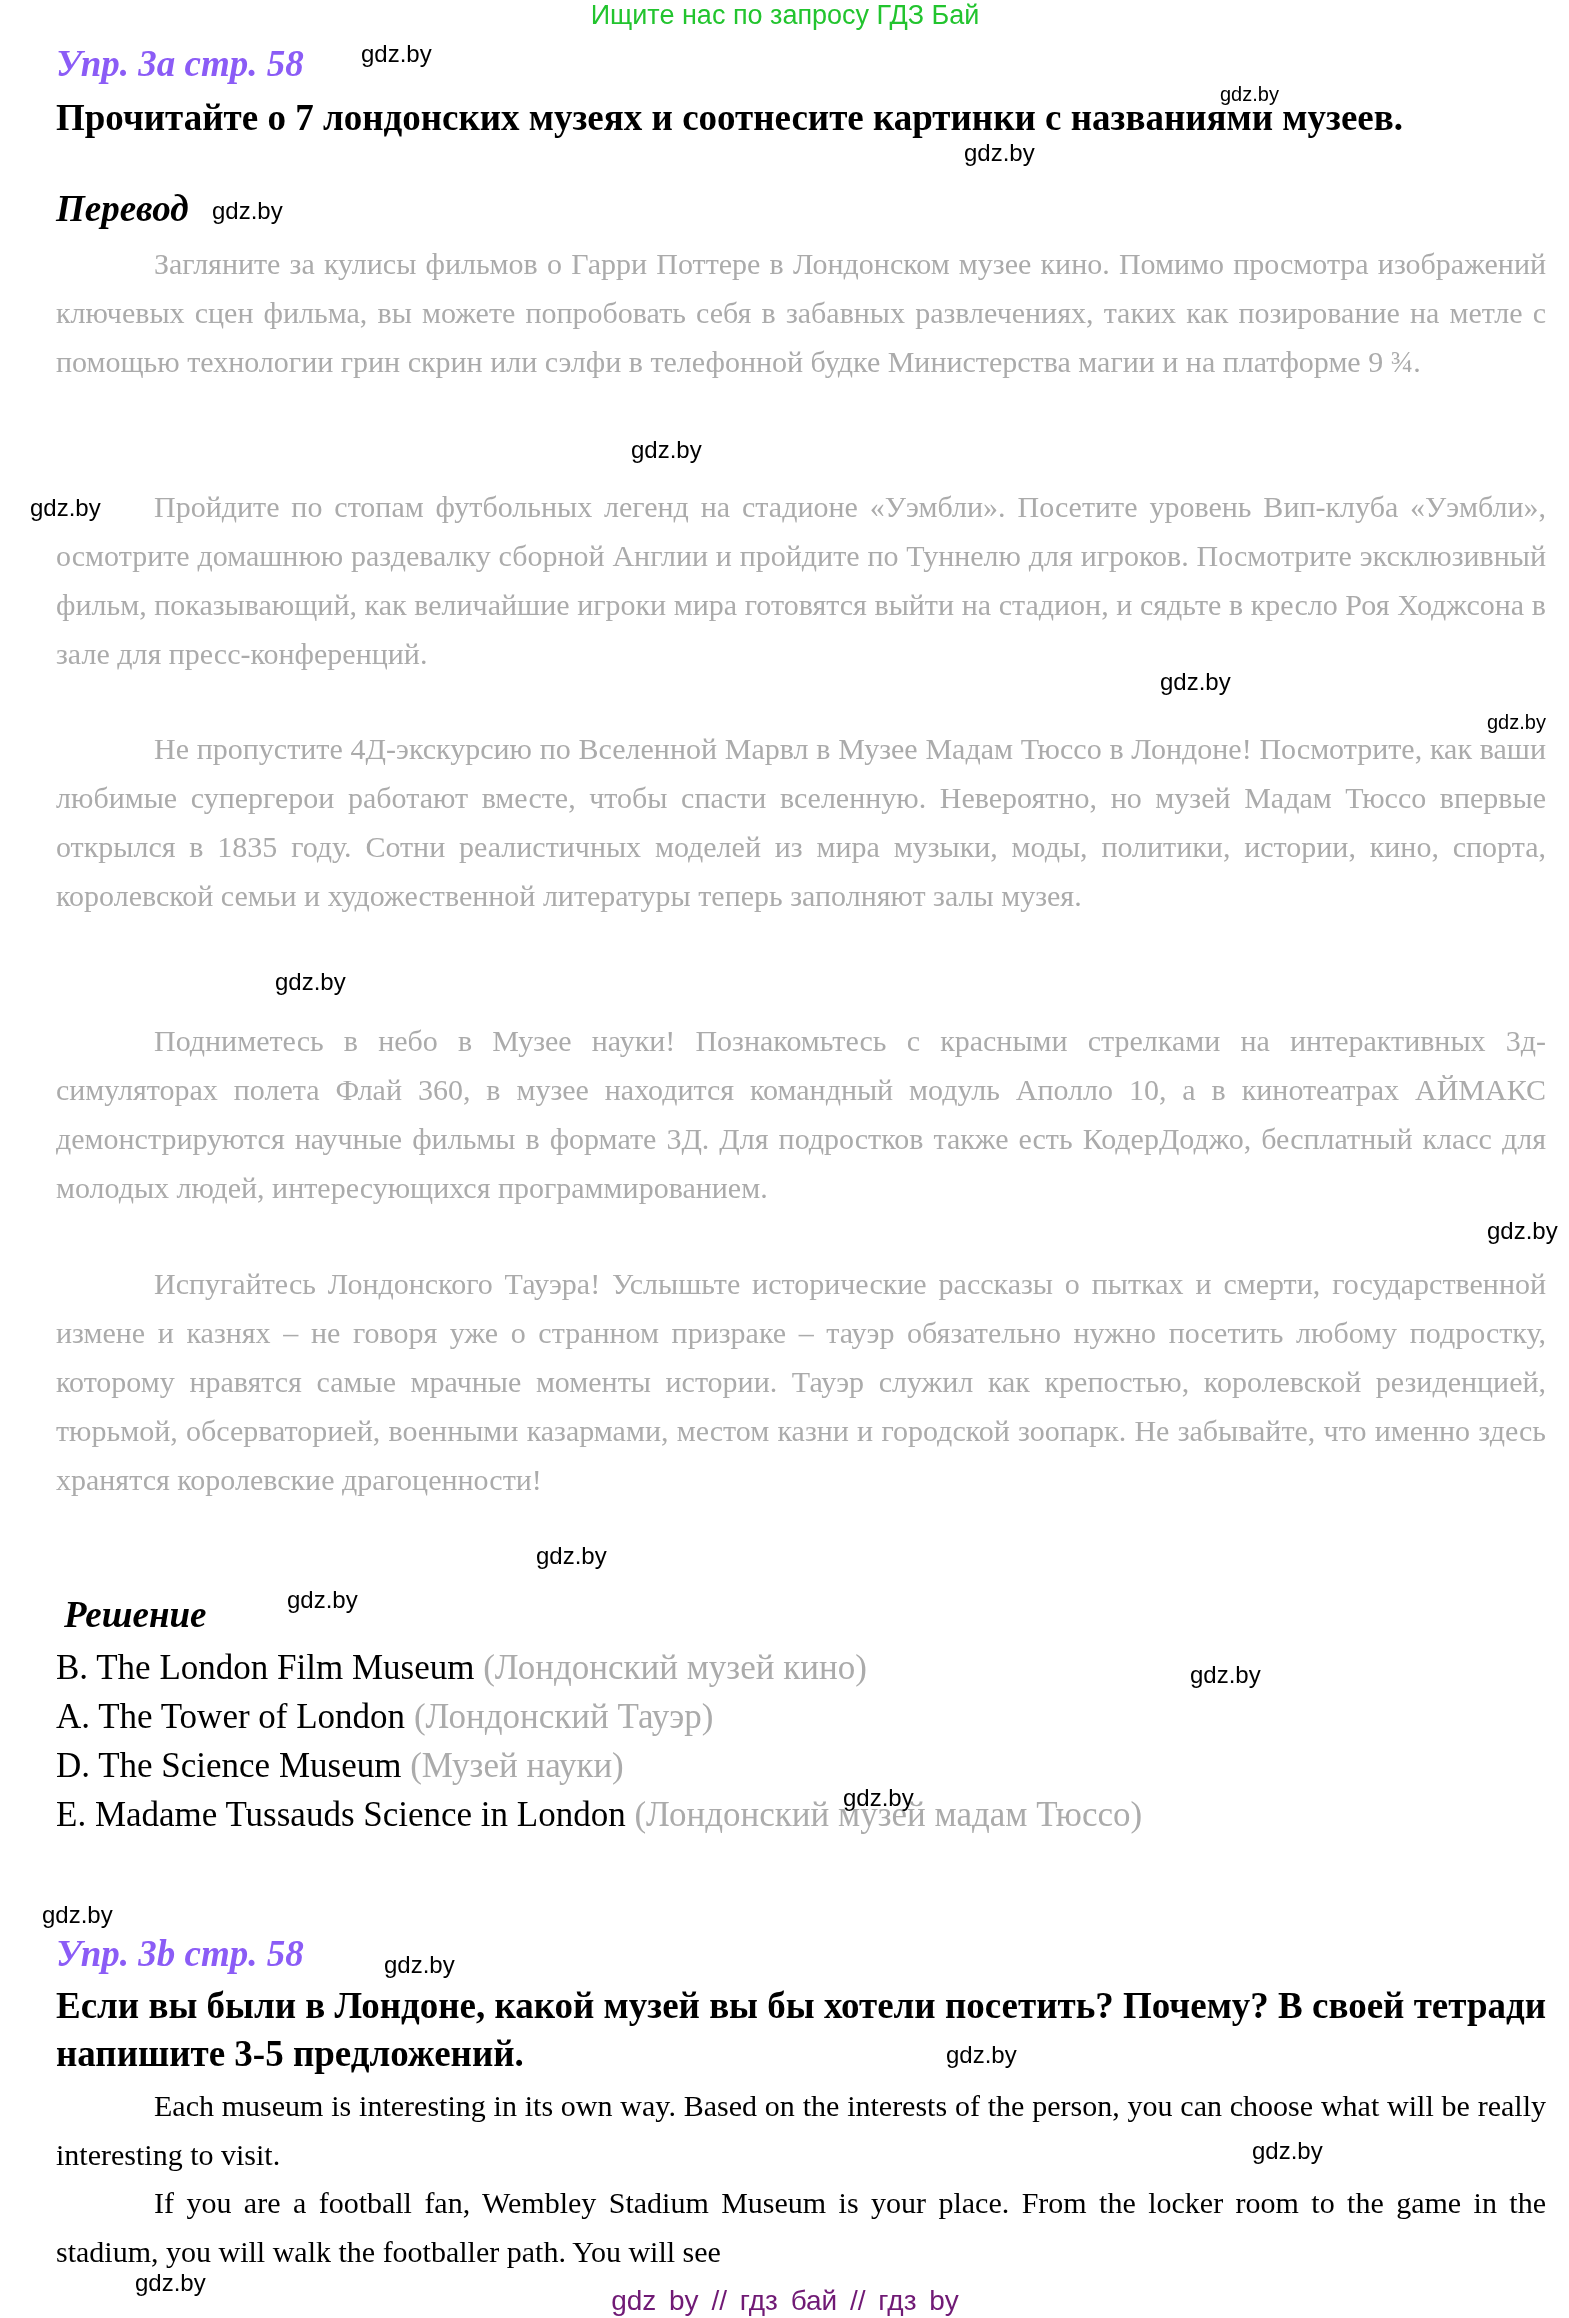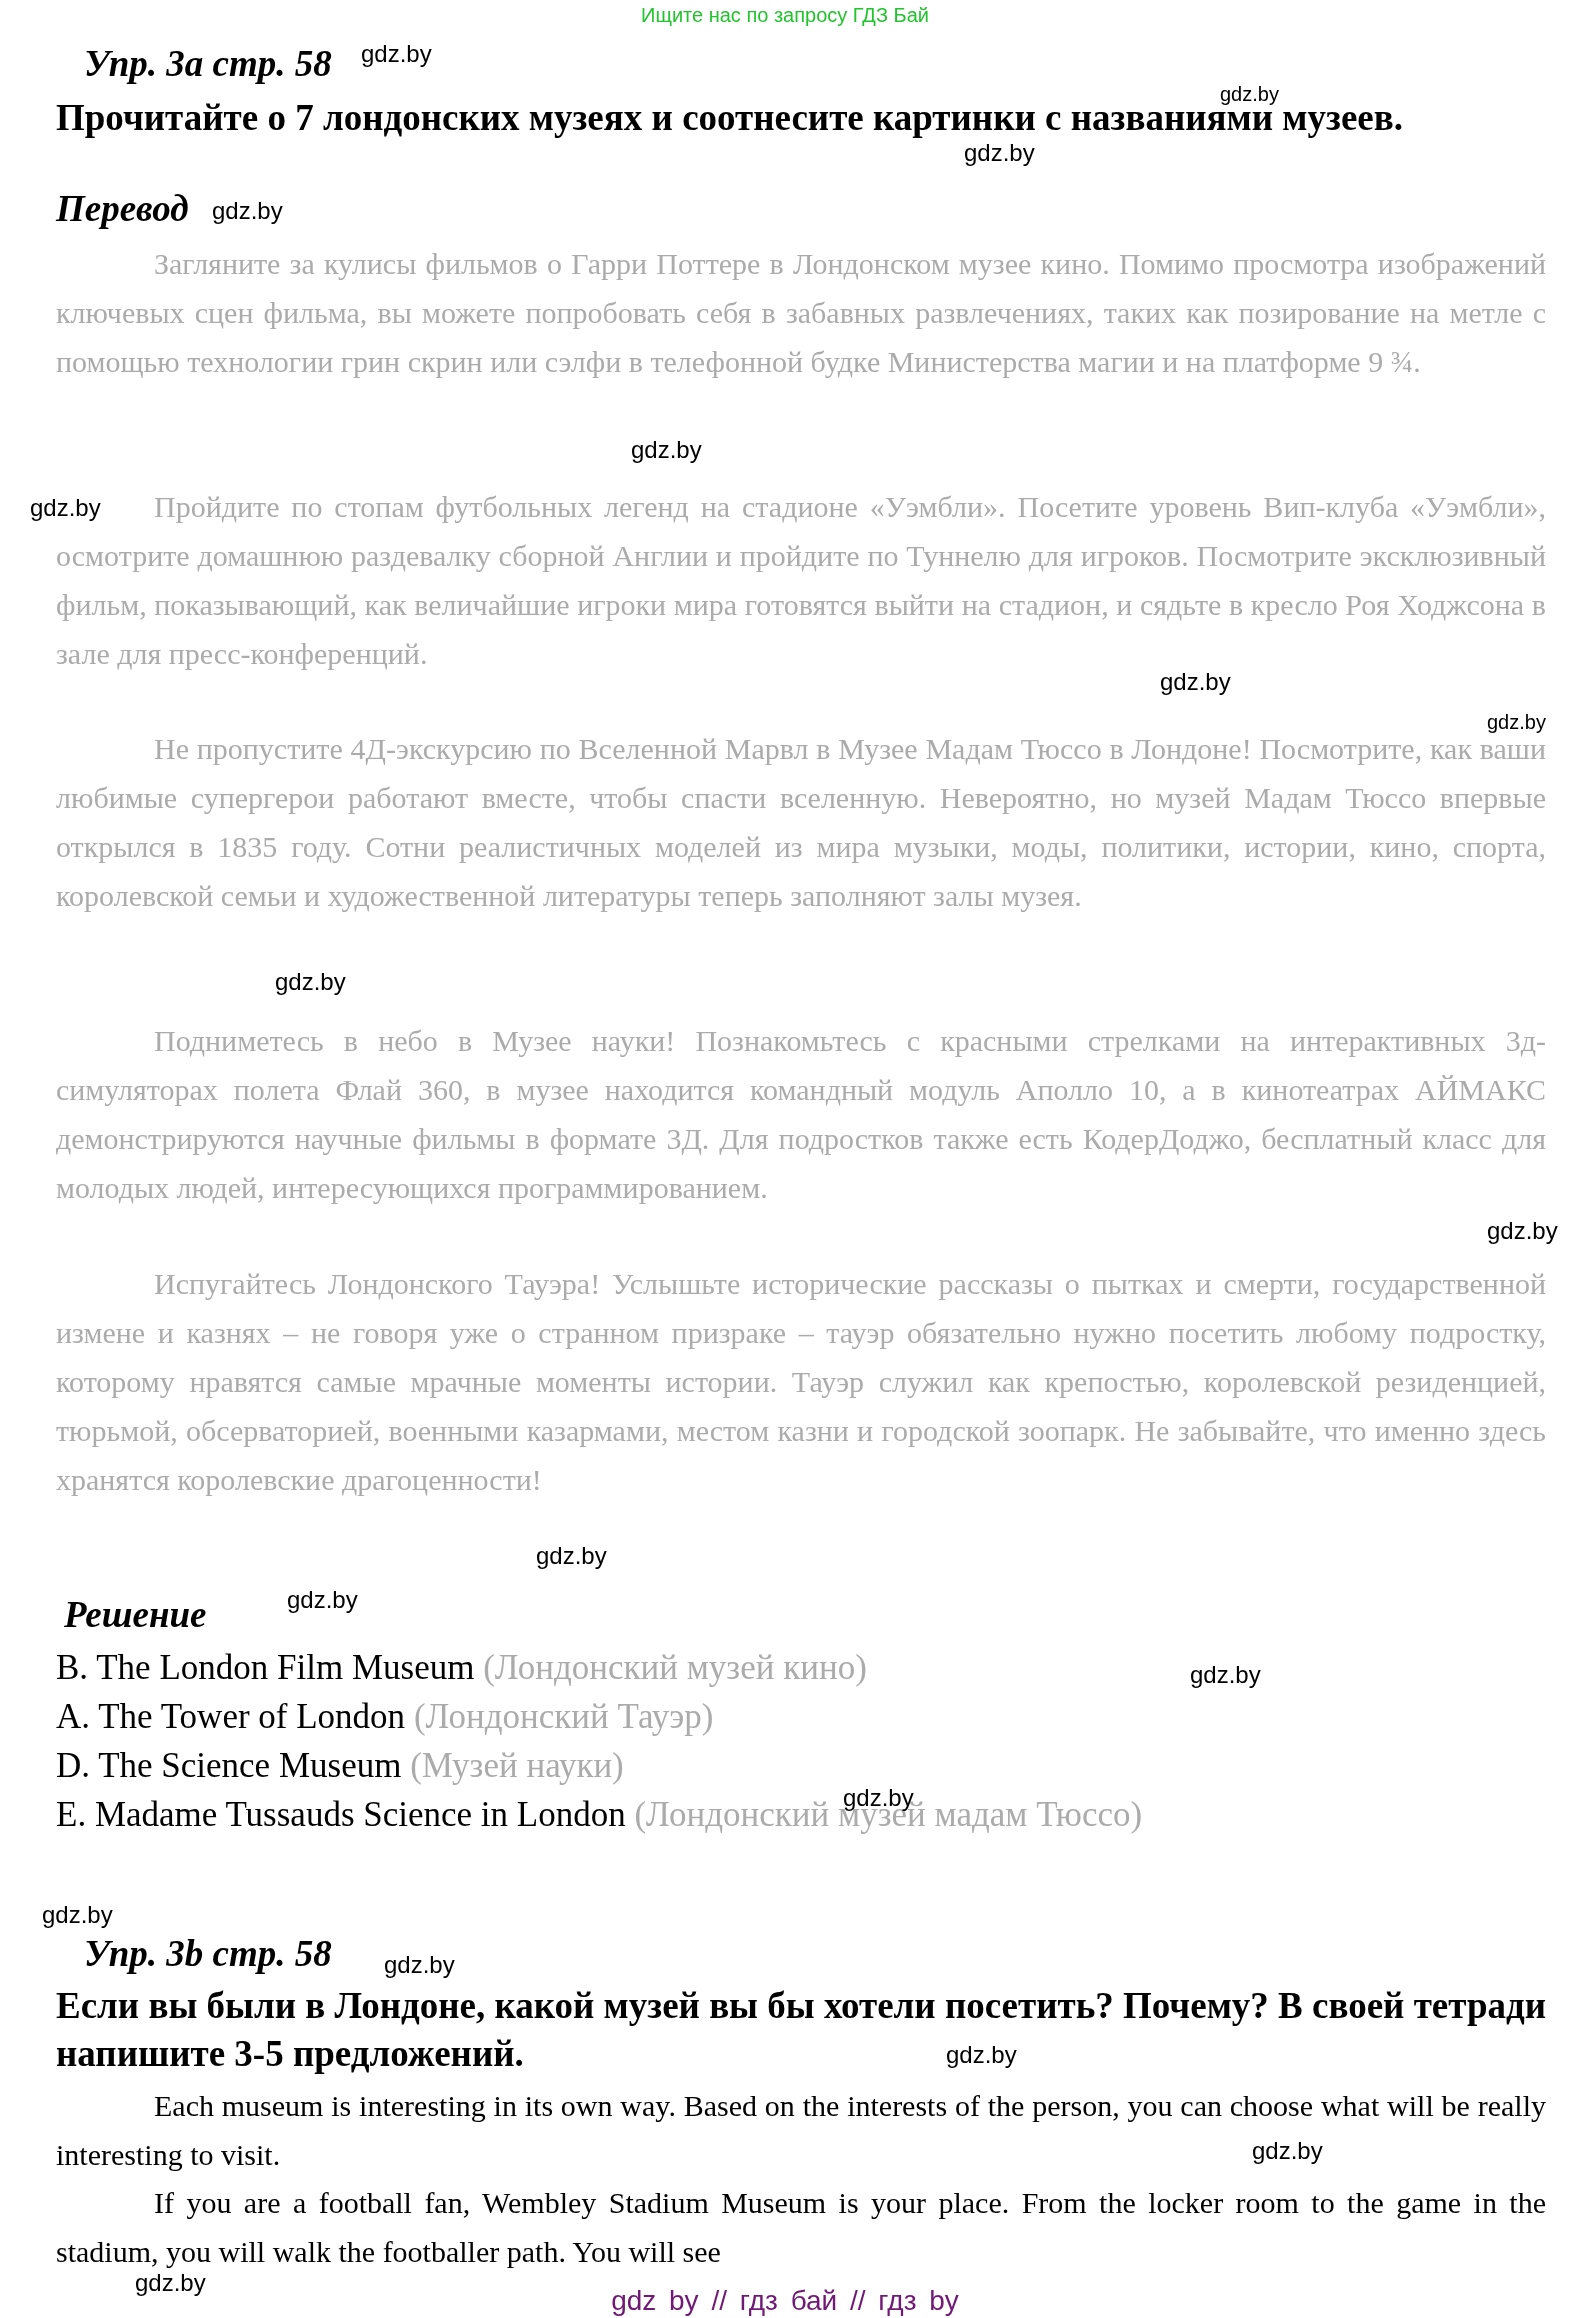--- a/index.html
+++ b/index.html
@@ -1,21 +1,21 @@
 <!DOCTYPE html>
 <html style="font-size:13.4px"><head>
 <meta charset="utf-8">
 <style>
   html, body { margin:0; padding:0; background:#ffffff; }
   body { width:1570px; height:2319px; position:relative; overflow:hidden; }
   .serif { font-family:"Liberation Serif","DejaVu Serif",serif; }
   .sans { font-family:"Liberation Sans","DejaVu Sans",sans-serif; }
-  .top-banner { position:absolute; top:0; left:0; width:1570px; text-align:center; color:#22c42e; font-size:20px; line-height:30px; }
+  .top-banner { position:absolute; top:0; left:0; width:1570px; text-align:center; color:#22c42e; font-size:27px; line-height:30px; }
   .footer-banner { position:absolute; top:2285px; left:0; width:1570px; text-align:center; color:#701a75; font-size:28px; line-height:32px; word-spacing:5px; }
-  .ex-title { position:absolute; left:56px; font-size:37px; font-weight:bold; font-style:italic; line-height:42px; color:#000000;margin-left:28px; }
+  .ex-title { position:absolute; left:56px; font-size:37px; font-weight:bold; font-style:italic; line-height:42px; color:#8b5cf6; }
   .task { position:absolute; left:56px; width:1490px; font-size:37px; font-weight:bold; line-height:48px; text-align:justify; text-align-last:left; color:#000; }
   .section-head { position:absolute; left:56px; font-size:37px; font-weight:bold; font-style:italic; line-height:42px; color:#000; }
   .para { position:absolute; left:56px; width:1490px; font-size:30px; line-height:49px; text-align:justify; text-indent:98px; color:#ababab; margin:0; }
   .para.black { color:#000; }
   .answer-list { position:absolute; left:56px; top:1643px; margin:0; padding:0; list-style:none; }
   .answer-list li { font-size:35px; line-height:49px; white-space:nowrap; }
   .ans-en { color:#000; }
   .ans-ru { color:#ababab; }
   .wm { position:absolute; color:#000; font-size:24px; line-height:27px; }
 </style>

